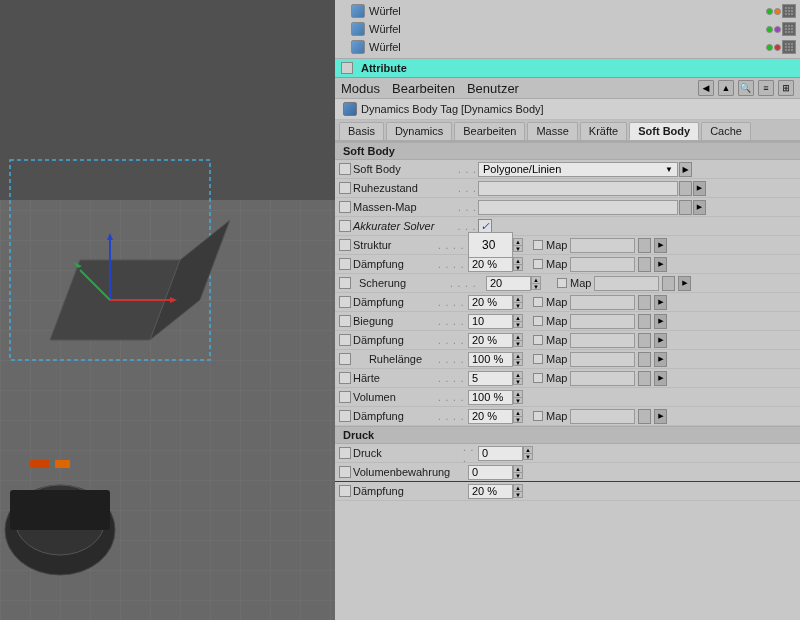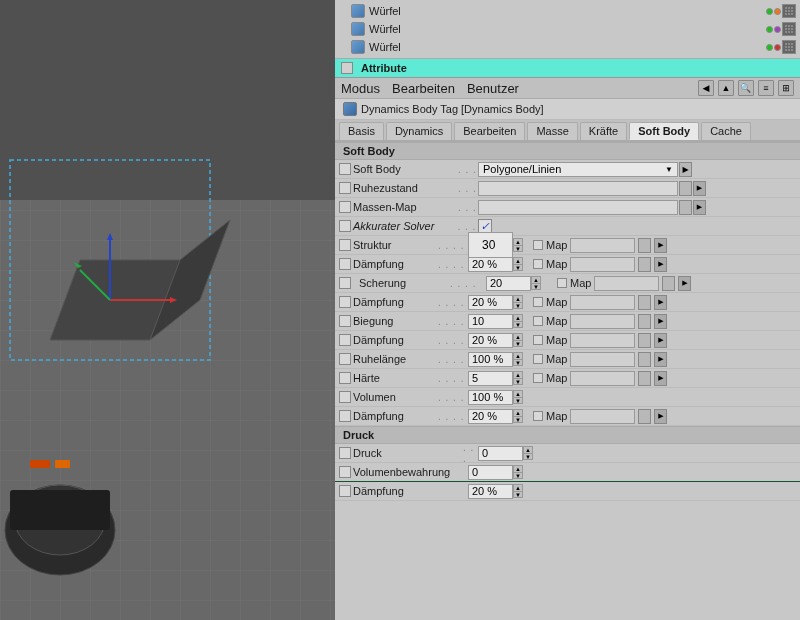--- a/index.html
+++ b/index.html
@@ -512,21 +512,21 @@
         <div style="width:10px;height:10px;border:1px solid #888;background:#d8d8d8;"></div>
         <span style="font-size:11px;color:#1a1a1a;">Map</span>
         <div style="width:65px;height:15px;background:#d0d0d0;border:1px solid #999;"></div>
         <div style="width:13px;height:15px;background:#b8b8b8;border:1px solid #888;cursor:pointer;"></div>
         <div style="width:13px;height:15px;background:#aaaaaa;border:1px solid #888;cursor:pointer;display:flex;align-items:center;justify-content:center;font-size:7px;">▶</div>
       </div>
     </div>
 
     <div style="display:flex;align-items:center;height:19px;padding:0 4px;border-bottom:1px solid #bbb;">
       <div class="prop-checkbox"></div>
-      <span style="color:#1a1a1a;font-size:11px;width:85px;flex-shrink:0;">Ruhelänge</span>
+      <span style="color:#1a1a1a;font-size:11px;width:85px;flex-shrink:0;text-align:center;">Ruhelänge</span>
       <span style="color:#888;font-size:10px;letter-spacing:1px;width:30px;">. . . .</span>
       <div style="display:flex;align-items:center;">
         <input type="text" value="100 %" style="width: 45px; height: 15px; background: rgb(232, 232, 232); border: 1px solid rgb(153, 153, 153); padding: 0px 3px; font-size: 11px;">
         <div style="display:flex;flex-direction:column;width:10px;">
           <div style="width:10px;height:7px;background:#c0c0c0;border:1px solid #999;display:flex;align-items:center;justify-content:center;font-size:6px;cursor:pointer;border-bottom:none;">▲</div>
           <div style="width:10px;height:7px;background:#c0c0c0;border:1px solid #999;display:flex;align-items:center;justify-content:center;font-size:6px;cursor:pointer;">▼</div>
         </div>
       </div>
       <div style="display:flex;align-items:center;gap:3px;margin-left:10px;">
         <div style="width:10px;height:10px;border:1px solid #888;background:#d8d8d8;"></div>

